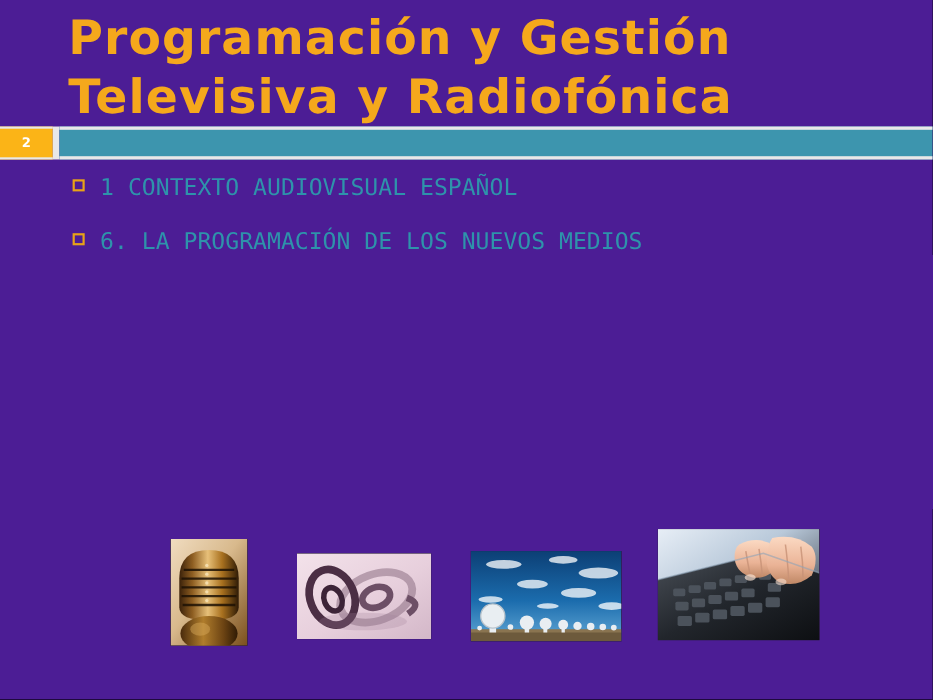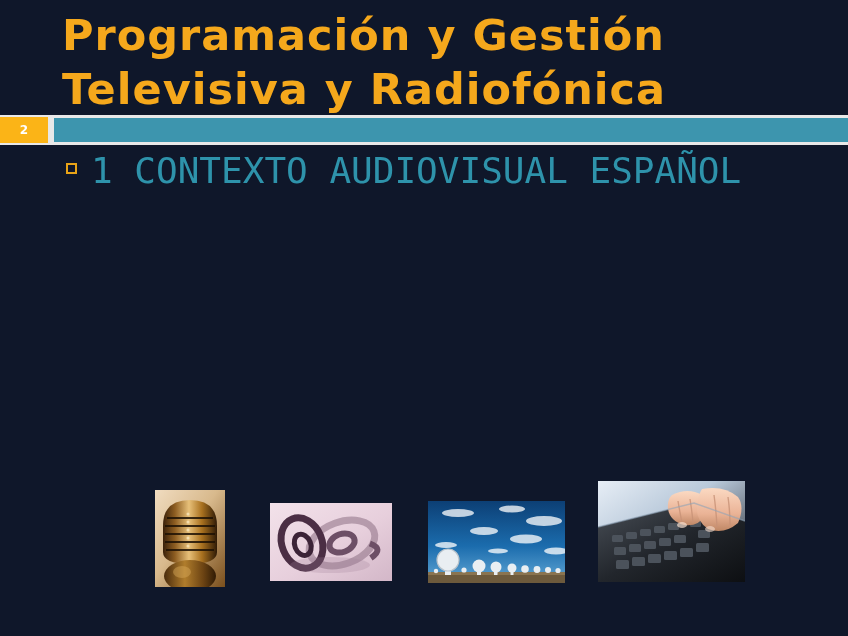--- a/index.html
+++ b/index.html
@@ -10,21 +10,21 @@
   body {
     width: 848px;
     height: 636px;
     overflow: hidden;
     font-family: "DejaVu Sans Mono", monospace;
   }
   #slide {
     position: relative;
     width: 848px;
     height: 636px;
-    background: #0f172a;
+    background: #4c1d95;
     overflow: hidden;
   }
 
   
   #slide-title {
     position: absolute;
     left: 62px;
     top: 8px;
     width: 760px;
     color: #F5A81C;
@@ -94,21 +94,21 @@
     margin-top: 11px;
     margin-right: 14px;
     border: 2px solid #E8A317;
     box-sizing: border-box;
     background: transparent;
   }
   .bullet-text {
     flex: 1 1 auto;
     color: #2E93AB;
     font-family: "DejaVu Sans Mono", monospace;
-    font-size: 36px;
+    font-size: 21px;
     line-height: 37px;
     letter-spacing: 0px;
     white-space: pre-wrap;
   }
 
   
   .photo {
     position: absolute;
     overflow: hidden;
     background: #1a1a1a;
@@ -137,20 +137,24 @@
 
     <li class="bullet-item">
       <span class="bullet-marker"></span>
       <span class="bullet-text">1 CONTEXTO AUDIOVISUAL ESPAÑOL</span>
     </li>
 
 
 
 
 
+    <li class="bullet-item">
+      <span class="bullet-marker"></span>
+      <span class="bullet-text">6. LA PROGRAMACIÓN DE LOS NUEVOS MEDIOS</span>
+    </li>
 
   </ul>
 
   <div class="photo" id="photo-microphone">
     <svg viewBox="0 0 70 97" preserveAspectRatio="none" aria-hidden="true">
       <defs>
         <linearGradient id="micBg" x1="0" y1="0" x2="1" y2="1">
           <stop offset="0%" stop-color="#f0dcc0"></stop>
           <stop offset="45%" stop-color="#d8b98c"></stop>
           <stop offset="100%" stop-color="#7a4f1c"></stop>

